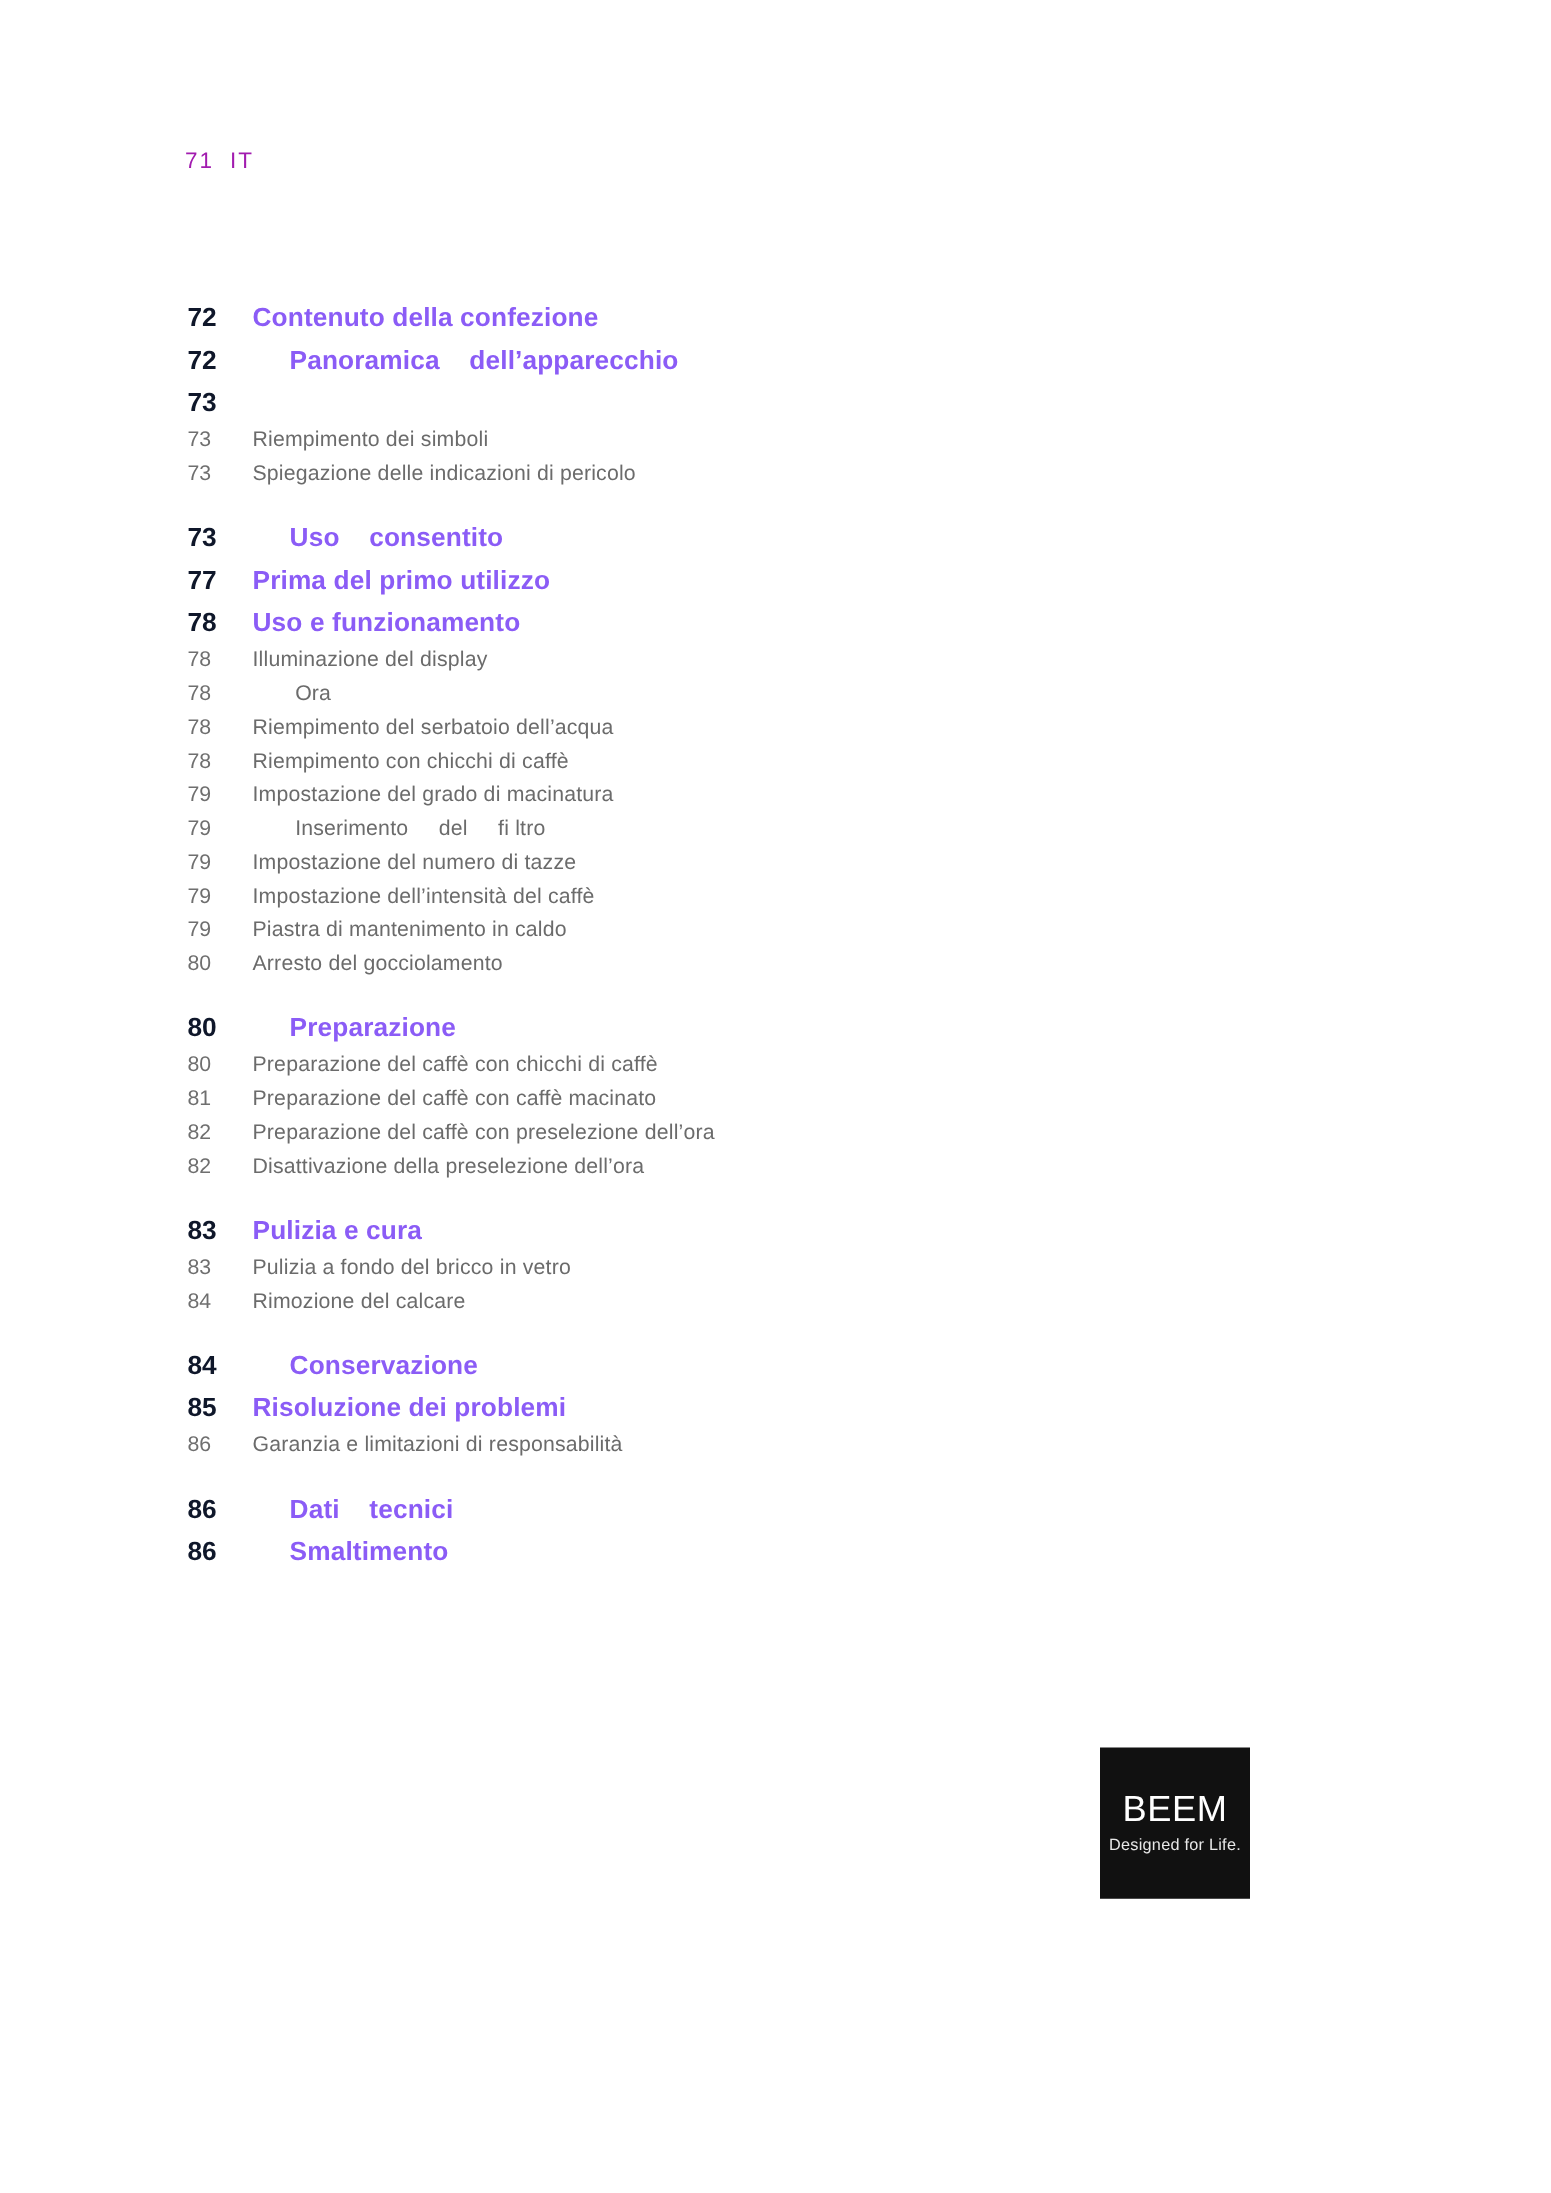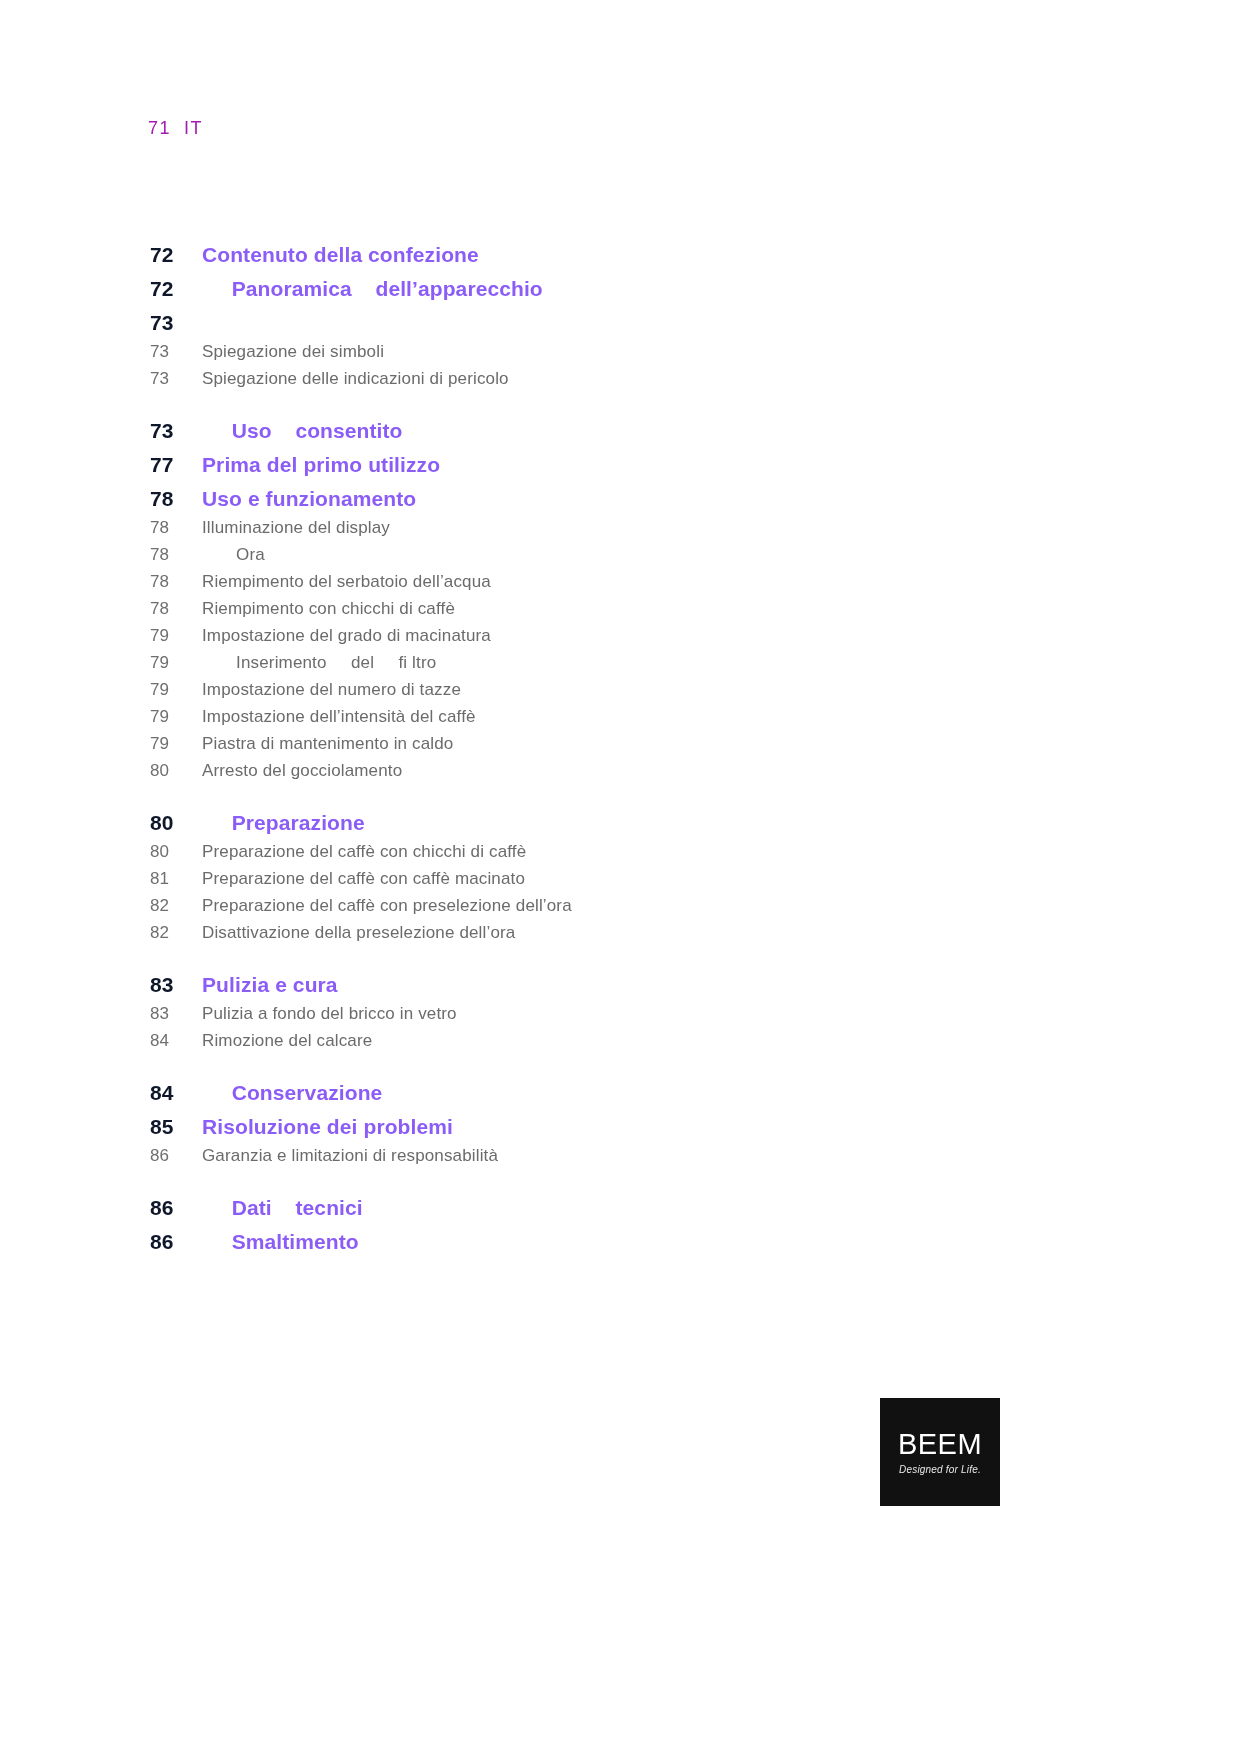--- a/index.html
+++ b/index.html
@@ -92,57 +92,56 @@
   .toc-row.tight-after {
     margin-top: 10px;
   }
 
   
   .logo-box {
     position: absolute;
     left: 880px;
     top: 1398px;
     width: 120px;
-    height: 108px;
+    height: 121px;
     background: #111111;
     display: flex;
     flex-direction: column;
     justify-content: center;
     align-items: center;
   }
   .logo-word {
     color: #ffffff;
     font-size: 29px;
     font-weight: 400;
     letter-spacing: 0.5px;
     line-height: 1;
     font-family: "Liberation Sans", sans-serif;
   }
   .logo-tagline {
     color: #e8e8e8;
-    font-size: 10px;
+    font-size: 13px;
     font-weight: 400;
     letter-spacing: 0.2px;
     margin-top: 5px;
     white-space: pre;
-    font-style: italic;
   }
 </style>
 </head>
 <body>
 
 <div class="page">
 
   <div class="page-header">71  IT</div>
 
   <div class="toc" id="toc-list">
       <div class="toc-row level-main"><span class="toc-num">72</span><span class="toc-title">Contenuto della confezione</span></div>
       <div class="toc-row level-main tight-after"><span class="toc-num">72</span><span class="toc-title">     Panoramica    dell’apparecchio</span></div>
       <div class="toc-row level-main tight-after"><span class="toc-num">73</span></div>
-      <div class="toc-row level-sub"><span class="toc-num">73</span><span class="toc-title">Spiegazione dei simboli</span></div>
+      <div class="toc-row level-sub"><span class="toc-num">73</span><span class="toc-title">Riempimento dei simboli</span></div>
       <div class="toc-row level-sub"><span class="toc-num">73</span><span class="toc-title">Spiegazione delle indicazioni di pericolo</span></div>
       <div class="toc-row level-main gap-before"><span class="toc-num">73</span><span class="toc-title">     Uso    consentito</span></div>
       <div class="toc-row level-main tight-after"><span class="toc-num">77</span><span class="toc-title">Prima del primo utilizzo</span></div>
       <div class="toc-row level-main tight-after"><span class="toc-num">78</span><span class="toc-title">Uso e funzionamento</span></div>
       <div class="toc-row level-sub"><span class="toc-num">78</span><span class="toc-title">Illuminazione del display</span></div>
       <div class="toc-row level-sub"><span class="toc-num">78</span><span class="toc-title">       Ora</span></div>
       <div class="toc-row level-sub"><span class="toc-num">78</span><span class="toc-title">Riempimento del serbatoio dell’acqua</span></div>
       <div class="toc-row level-sub"><span class="toc-num">78</span><span class="toc-title">Riempimento con chicchi di caffè</span></div>
       <div class="toc-row level-sub"><span class="toc-num">79</span><span class="toc-title">Impostazione del grado di macinatura</span></div>
       <div class="toc-row level-sub"><span class="toc-num">79</span><span class="toc-title">       Inserimento     del     fi ltro</span></div>

